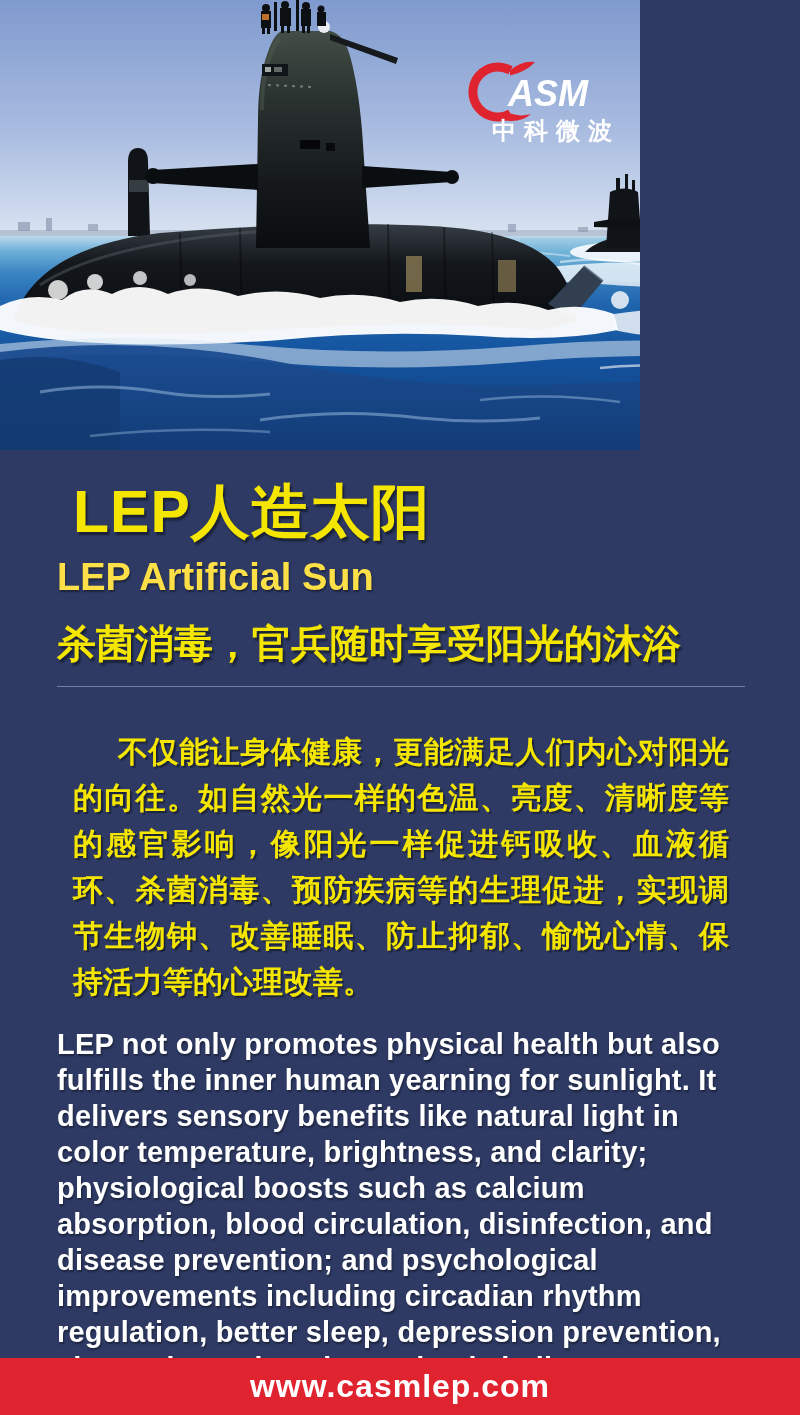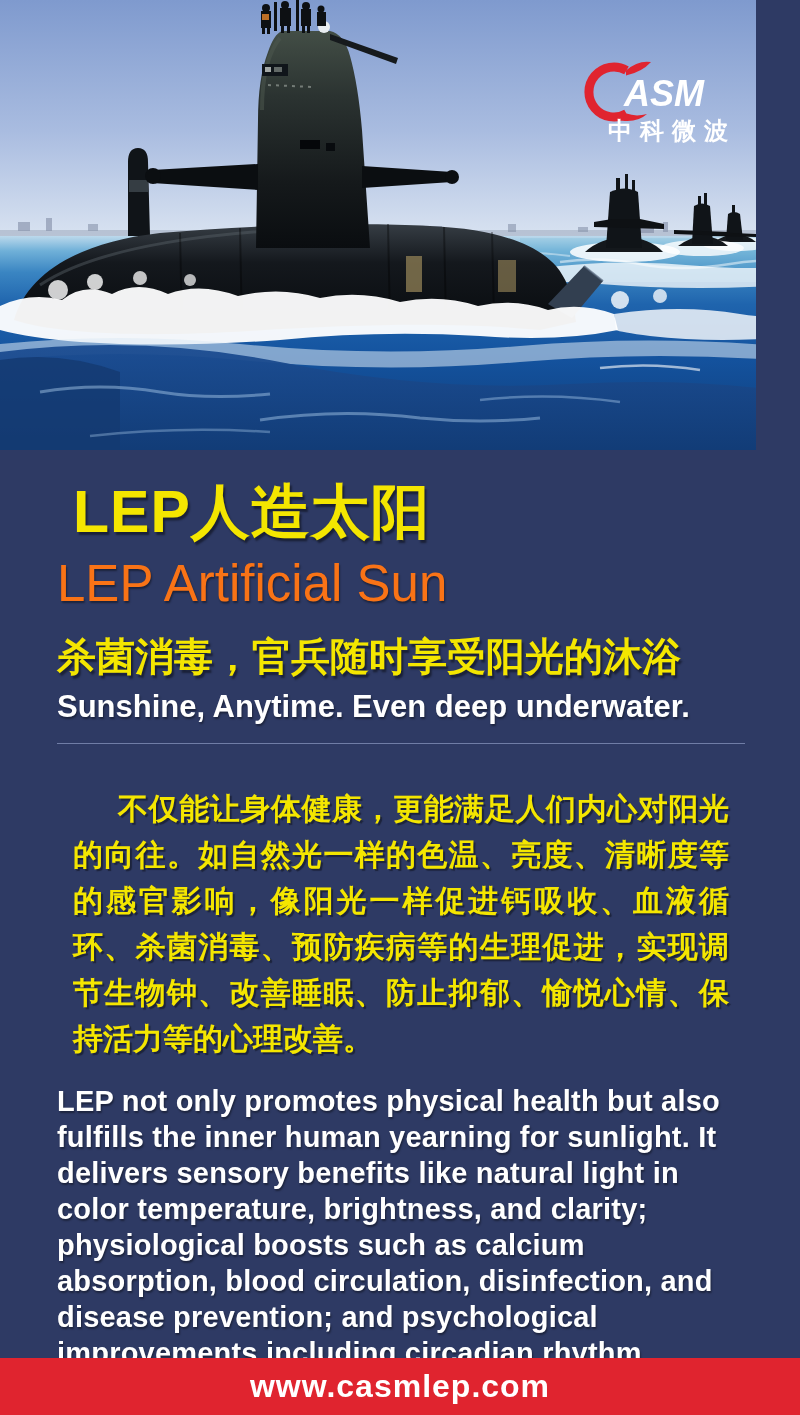--- a/index.html
+++ b/index.html
@@ -2,34 +2,34 @@
 <html><head>
 <meta charset="utf-8">
 <style>
   html,body { margin:0; padding:0; background:#ffffff; }
   .poster {
     width:800px; height:1415px; position:relative; overflow:hidden;
     font-family:"Liberation Sans","DejaVu Sans",sans-serif;
     background:#2e3a64;
   }
   
-  .hero { position:relative; width:756px; height:450px; overflow:hidden;text-align:center; }
+  .hero { position:relative; width:640px; height:450px; overflow:hidden;text-align:center; }
   .hero svg.scene { display:block; width:800px; height:450px; }
   .logo { position:absolute; top:50px; right:26px; width:156px; height:96px; }
   
   .content {
     box-sizing:border-box; width:800px; height:908px;
     background:#2e3a64; padding:16px 55px 0 57px; overflow:hidden;
   }
   .title-zh {
     margin:16px; color:#f4e600; font-size:59px; font-weight:bold; line-height:1.02;
     letter-spacing:1px; text-shadow:2px 3px 2px rgba(0,0,0,0.45);
   }
   .title-en {
-    margin:10px 0 0; color:#f97316; font-size:51px; font-weight:normal; line-height:1;
+    margin:10px 0 0; color:#fde047; font-size:38px; font-weight:bold; line-height:1;
     text-shadow:1px 2px 2px rgba(0,0,0,0.4);
   }
   .headline-zh {
     margin:28px 0 0; color:#f4e600; font-size:39px; font-weight:bold; line-height:1.05;
     text-shadow:2px 3px 2px rgba(0,0,0,0.45);
   }
   .headline-en {
     margin:13px 0 0; color:#ffffff; font-size:31px; font-weight:bold; line-height:1;
     text-shadow:1px 2px 2px rgba(0,0,0,0.4);
   }
@@ -232,21 +232,20 @@
         <text x="50" y="56" font-size="36" font-weight="bold" font-style="italic" fill="#ffffff" font-family="Liberation Sans, DejaVu Sans, sans-serif">ASM</text>
         <text x="34" y="89" font-size="24" font-weight="bold" fill="#ffffff" letter-spacing="8" font-family="Liberation Sans, DejaVu Sans, sans-serif">中科微波</text>
       </svg>
     </div>
   </div>
 
   <div class="content">
     <h1 class="title-zh">LEP人造太阳</h1>
     <h2 class="title-en">LEP Artificial Sun</h2>
     <h3 class="headline-zh">杀菌消毒，官兵随时享受阳光的沐浴</h3>
-    <p class="headline-en">Sunshine, Anytime. Even deep underwater.</p>
     <hr class="divider">
     <p class="body-zh">不仅能让身体健康，更能满足人们内心对阳光的向往。如自然光一样的色温、亮度、清晰度等的感官影响，像阳光一样促进钙吸收、血液循环、杀菌消毒、预防疾病等的生理促进，实现调节生物钟、改善睡眠、防止抑郁、愉悦心情、保持活力等的心理改善。</p>
     <p class="body-en">LEP not only promotes physical health but also fulfills the inner human yearning for sunlight. It delivers sensory benefits like natural light in color temperature, brightness, and clarity; physiological boosts such as calcium absorption, blood circulation, disinfection, and disease prevention; and psychological improvements including circadian rhythm regulation, better sleep, depression prevention, elevated mood, and sustained vitality.</p>
   </div>
 
   <div class="footer">
     <span class="url">www.casmlep.com</span>
   </div>
 
 </div>

